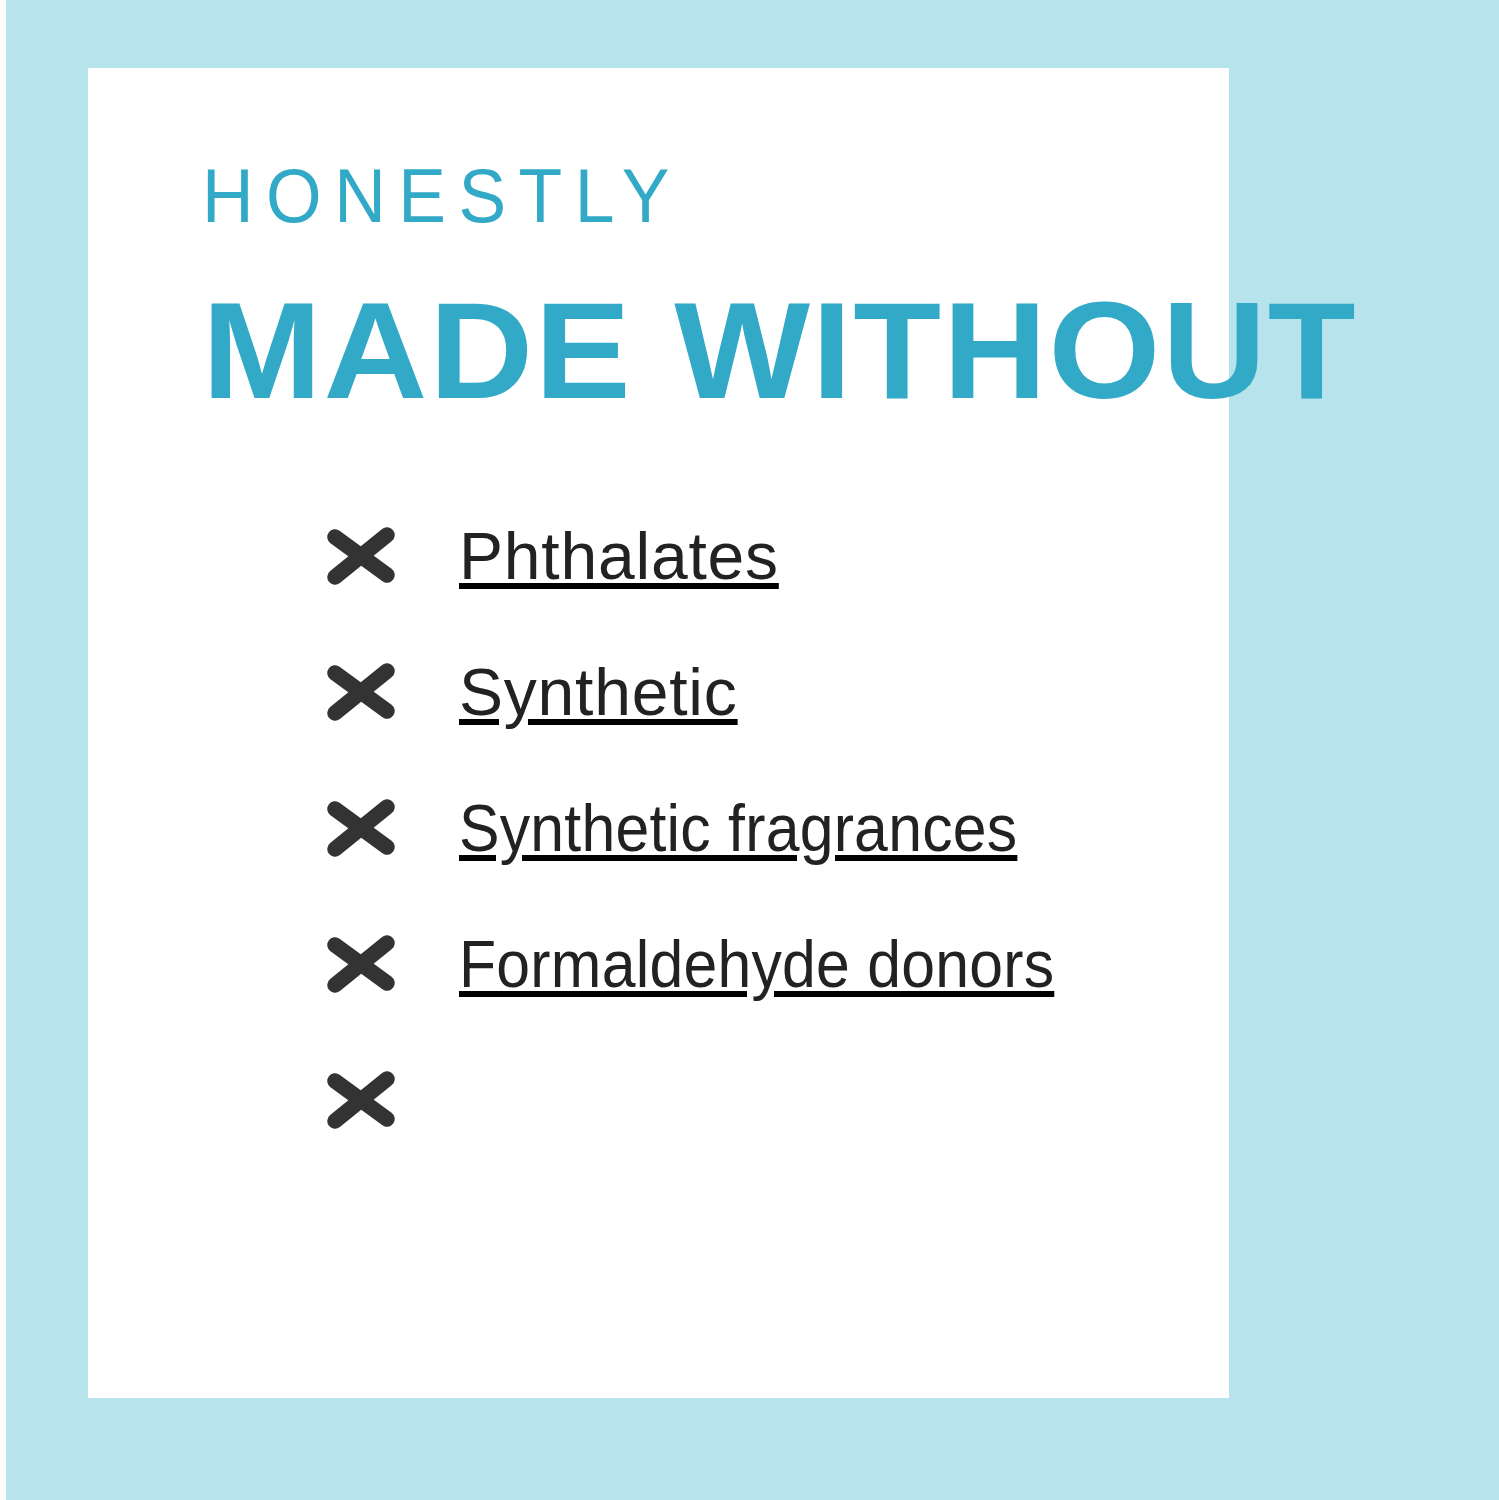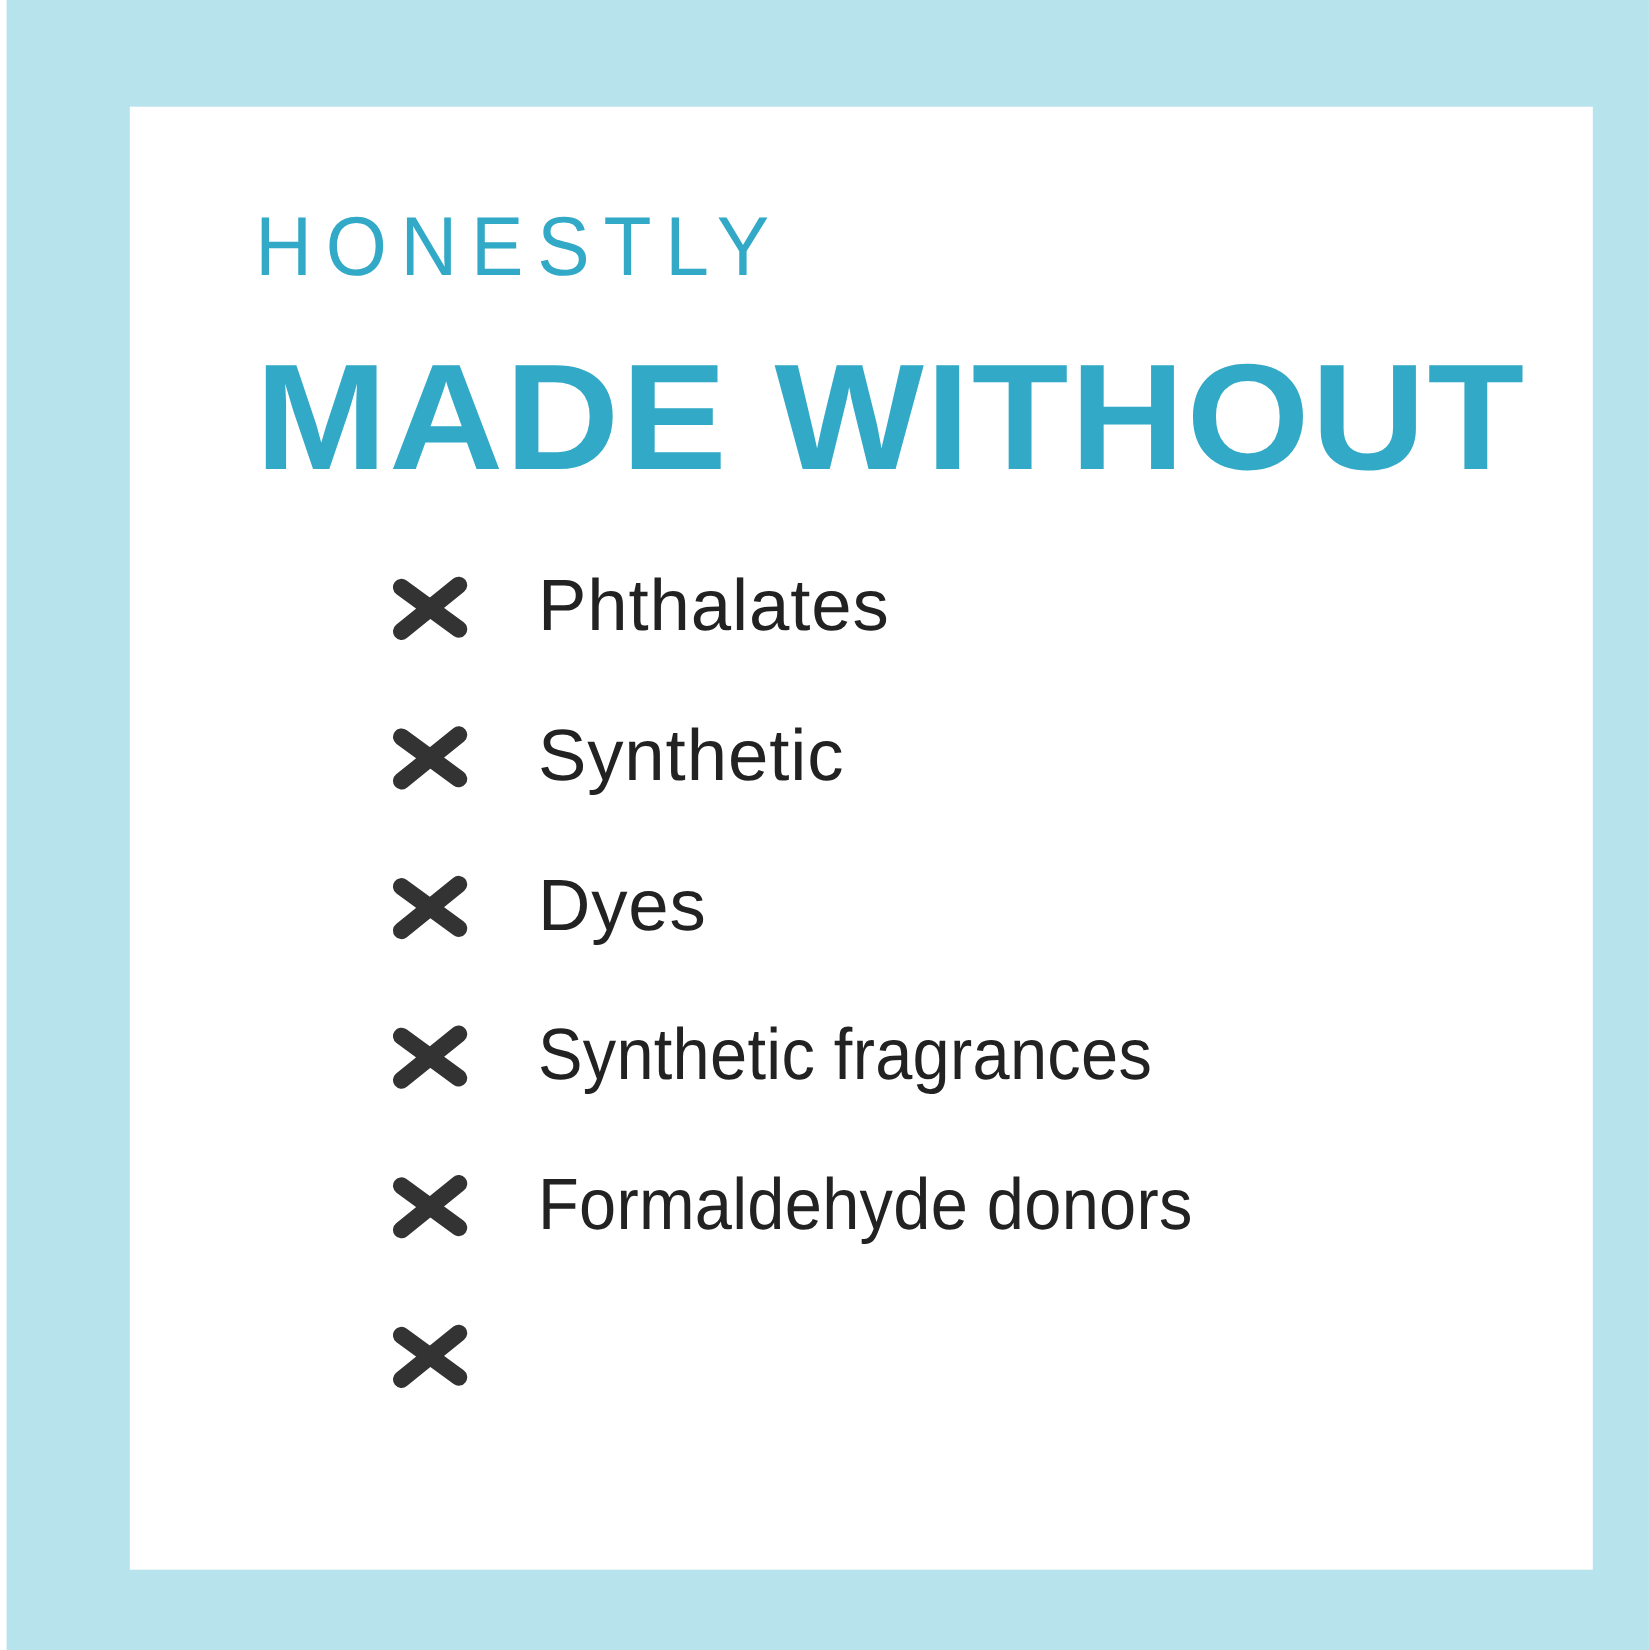--- a/index.html
+++ b/index.html
@@ -26,25 +26,24 @@
     top: 0px;
     width: 1493px;
     height: 1500px;
     background: #b6e3ec;
   }
 
   
   .card {
     position: absolute;
     left: 88px;
-    top: 97px;
-    width: 1330px;
+    top: 68px;
+    width: 1141px;
     height: 1330px;
     background: #ffffff;
-    margin-left: 30px;
   }
 
   
   .heading-block {
     position: absolute;
     left: 114px;   
     top: 90px;
     width: 1190px;
   }
 
@@ -80,21 +79,23 @@
     position: absolute;
     left: 237px;   
     top: 420px;    
     margin: 0;
     padding: 0;
     list-style: none;
   }
 
   .exclusion-item {
     display: flex;
+    align-items: center;
     height: 136px;
+    text-decoration: underline;
   }
 
   .x-mark {
     flex: 0 0 auto;
     width: 72px;
     height: 72px;
     display: block;
   }
 
   .x-mark svg {
@@ -154,31 +155,20 @@
           <svg viewBox="0 0 72 72" xmlns="http://www.w3.org/2000/svg" aria-hidden="true">
             <g fill="none" stroke="#333333" stroke-width="15.5" stroke-linecap="round" stroke-linejoin="round">
               <line x1="10" y1="17" x2="62" y2="55"></line>
               <line x1="62" y1="15" x2="10" y2="57"></line>
             </g>
           </svg>
         </span>
         <span class="item-label">Synthetic</span>
       </li>
 
-      <li class="exclusion-item">
-        <span class="x-mark">
-          <svg viewBox="0 0 72 72" xmlns="http://www.w3.org/2000/svg" aria-hidden="true">
-            <g fill="none" stroke="#333333" stroke-width="15.5" stroke-linecap="round" stroke-linejoin="round">
-              <line x1="10" y1="17" x2="62" y2="55"></line>
-              <line x1="62" y1="15" x2="10" y2="57"></line>
-            </g>
-          </svg>
-        </span>
-        <span class="item-label">Dyes</span>
-      </li>
 
       <li class="exclusion-item">
         <span class="x-mark">
           <svg viewBox="0 0 72 72" xmlns="http://www.w3.org/2000/svg" aria-hidden="true">
             <g fill="none" stroke="#333333" stroke-width="15.5" stroke-linecap="round" stroke-linejoin="round">
               <line x1="10" y1="17" x2="62" y2="55"></line>
               <line x1="62" y1="15" x2="10" y2="57"></line>
             </g>
           </svg>
         </span>

